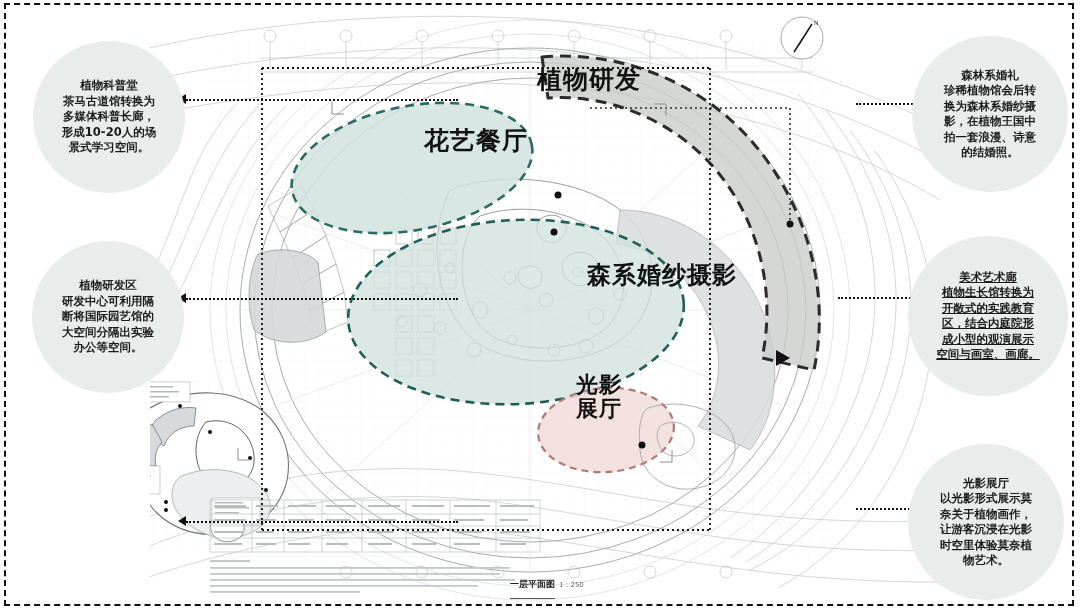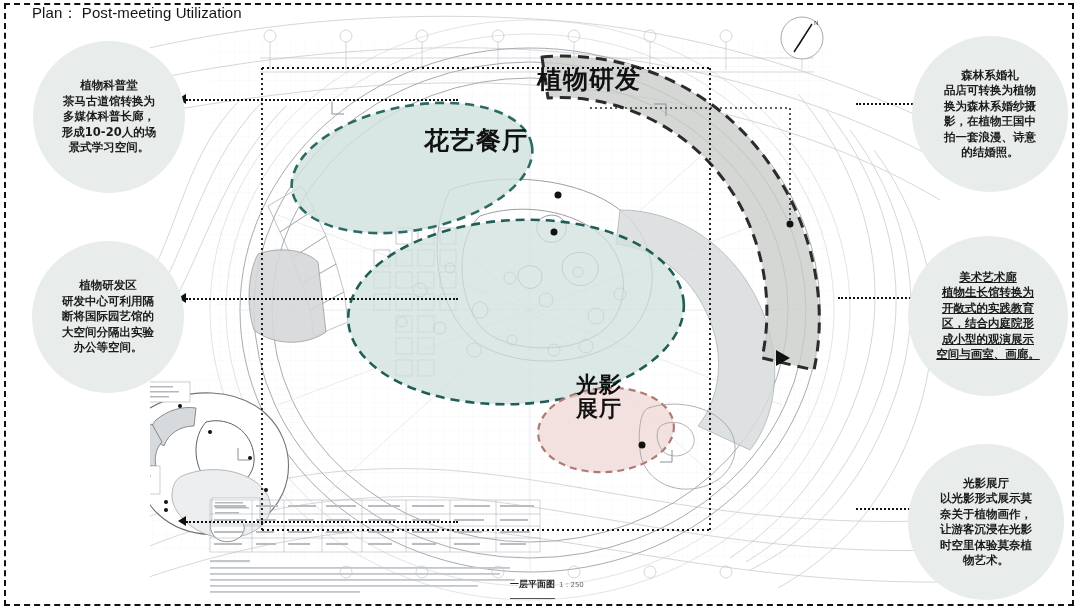--- a/index.html
+++ b/index.html
@@ -98,21 +98,20 @@
   }
   .plan-caption .cap-scale{font-size:7px;color:#666;margin-left:4px;}
 </style>
 </head>
 <body>
 
 <div id="page">
 
   <div class="outer-frame"></div>
 
-  <div class="page-title">Plan： Post-meeting Utilization</div>
 
   <div class="plan-canvas">
     <svg width="790" height="595" viewBox="0 0 790 595" xmlns="http://www.w3.org/2000/svg">
       <defs>
         <clipPath id="planclip">
             <rect x="0" y="0" width="790" height="595"></rect>
           </clipPath>
         <pattern id="grid" width="14" height="14" patternUnits="userSpaceOnUse">
           <path d="M14 0 L0 0 0 14" fill="none" stroke="#e7e9ec" stroke-width="0.5"></path>
         </pattern>
@@ -395,20 +394,21 @@
           <path d="M32,8 L14,36 L20,28 L26,18 Z" fill="#111"></path>
           <line x1="32" y1="8" x2="14" y2="36" stroke="#111" stroke-width="1.4"></line>
           <text x="34" y="9" font-size="6" fill="#444" font-family="DejaVu Sans, sans-serif">N</text>
         </g>
       </g>
     </svg>
   </div>
 
   <div class="zone-label zl-research">植物研发</div>
   <div class="zone-label zl-floral">花艺餐厅</div>
+  <div class="zone-label zl-wedding">森系婚纱摄影</div>
   <div class="zone-label zl-light">光影
 展厅</div>
 
   <div class="plan-caption">
     <span class="cap-name">一层平面图</span><span class="cap-scale">1：250</span>
   </div>
 
   <div class="leader" style="left:186px;top:99px;width:272px;"></div>
   <div class="arrow left" style="left:178px;top:94px;"></div>
 
@@ -439,21 +439,21 @@
     <div class="btext">植物研发区
 研发中心可利用隔
 断将国际园艺馆的
 大空间分隔出实验
 办公等空间。</div>
   </div>
 
 
   <div class="bubble b4">
     <div class="btext">森林系婚礼
-品店可转换为植物
+珍稀植物馆会后转
 换为森林系婚纱摄
 影，在植物王国中
 拍一套浪漫、诗意
 的结婚照。</div>
   </div>
 
   <div class="bubble b5">
     <div class="btext">美术艺术廊
 植物生长馆转换为
 开敞式的实践教育

